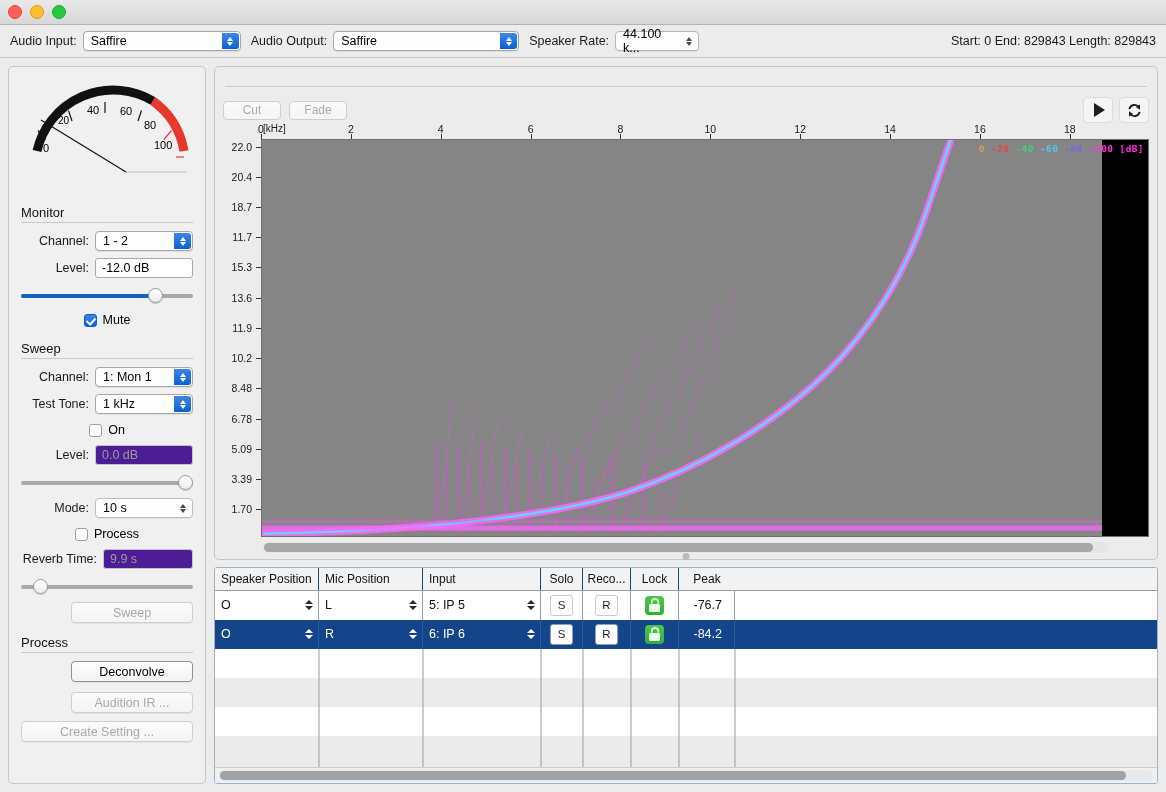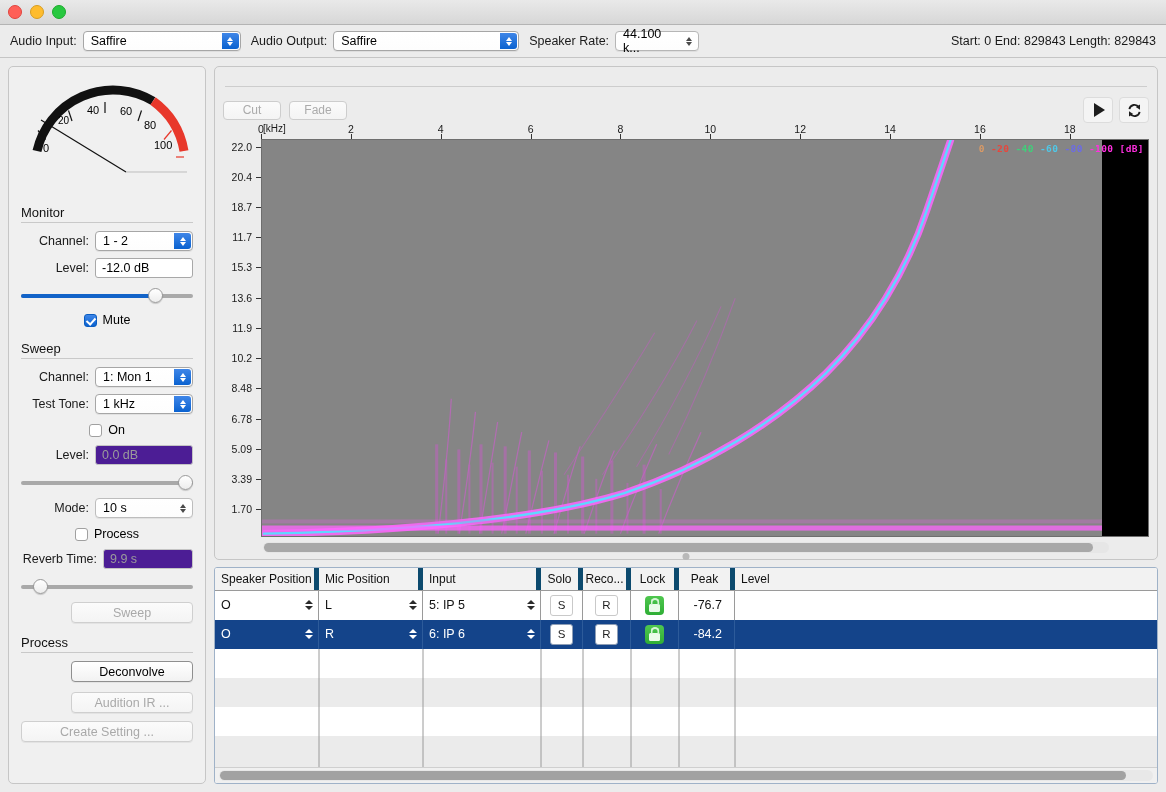--- a/index.html
+++ b/index.html
@@ -193,21 +193,21 @@
   .tablepanel{
     flex:1;background:#fff;border:1px solid #9fb2c8;border-radius:3px;
     box-sizing:border-box;display:flex;flex-direction:column;overflow:hidden;
   }
   .thead{
     display:flex;height:22px;flex:0 0 22px;background:#f2f2f2;
     border-bottom:1px solid #9a9a9a;font-size:12px;color:#111;
   }
   .thead .th{
     display:flex;align-items:center;padding:0 6px;box-sizing:border-box;
-    border-right:5px solid #0c4a6e;white-space:nowrap;overflow:hidden;
+    border-right:1px solid #0c4a6e;white-space:nowrap;overflow:hidden;
   }
   .thead .th.ctr{justify-content:center;}
   .thead .th:last-child{border-right:none;}
   .trow{
     display:flex;height:29px;flex:0 0 29px;font-size:12.5px;color:#111;align-items:stretch;
   }
   .trow .td{
     display:flex;align-items:center;padding:0 6px;box-sizing:border-box;
     border-right:1px solid #9a9a9a;position:relative;overflow:hidden;
   }
@@ -589,21 +589,20 @@
 
       <div class="tablepanel">
         <div class="thead">
           <div class="th" style="width:104px">Speaker Position</div>
           <div class="th" style="width:104px">Mic Position</div>
           <div class="th" style="width:118px">Input</div>
           <div class="th ctr" style="width:42px">Solo</div>
           <div class="th ctr" style="width:48px">Reco...</div>
           <div class="th ctr" style="width:48px">Lock</div>
           <div class="th ctr" style="width:56px">Peak</div>
-          <div class="th" style="flex:1">Level</div>
         </div>
 
         <div class="trow">
           <div class="td" style="width:104px">
             <span>O</span>
             <span class="cellstep">
                 <i class="up"></i>
                 <i class="down"></i>
               </span>
           </div>

